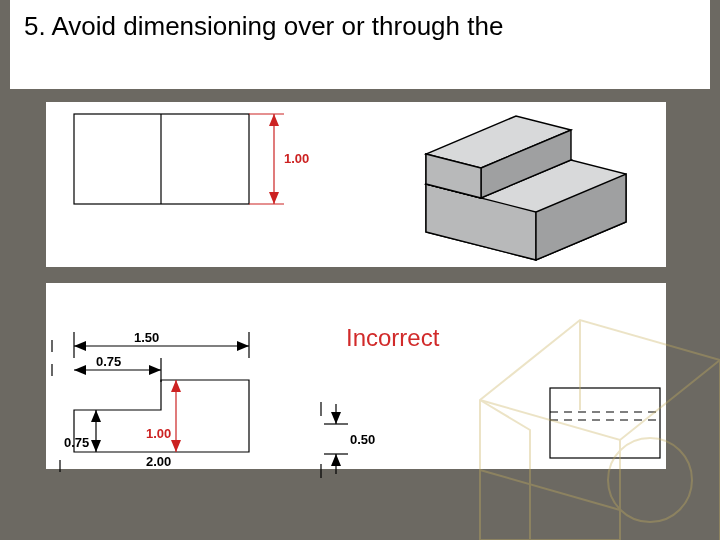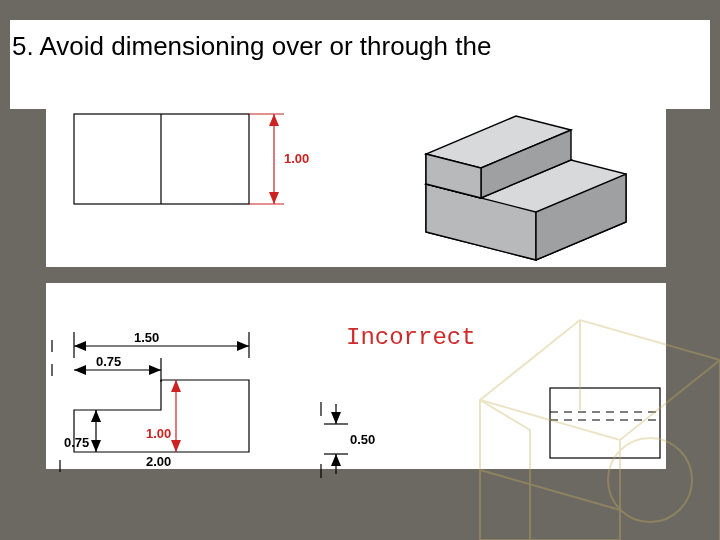--- a/index.html
+++ b/index.html
@@ -1,34 +1,34 @@
 <!DOCTYPE html>
 <html><head>
 <meta charset="utf-8">
 <style>
   html,body{margin:0;padding:0}
   body{width:720px;height:540px;background:#6c6962;font-family:Arial,Helvetica,sans-serif;position:relative;overflow:hidden}
-  .heading-box{position:absolute;left:10px;top:20px;right:10px;background:#ffffff;padding:10px 14px 14px 2px}
+  .heading-box{position:absolute;left:10px;top:0;right:10px;background:#ffffff;padding:10px 14px 14px 14px}
   .heading-box p{margin:0;font-size:26px;color:#000;line-height:1.25}
   .diagram-box{position:absolute;left:46px;top:102px;width:620px;height:367px;background:#ffffff}
   
   .wire{position:absolute;right:0;bottom:0;width:300px;height:260px;pointer-events:none;opacity:.35}
 
   .svg-wrap{position:absolute;left:0;top:0}
   .dim-text{font-family:Arial,Helvetica,sans-serif;font-size:13px;font-weight:bold;fill:#000}
   .red-dim{fill:#cc2222}
   .thin{stroke:#000;stroke-width:1.2;fill:none}
   .red-line{stroke:#cc2222;stroke-width:1.2;fill:none}
   .arrow{fill:#000}
   .arrow-red{fill:#cc2222}
   .shape-face{fill:#b8b9ba;stroke:#000;stroke-width:1.4}
   .shape-top{fill:#d8d9da;stroke:#000;stroke-width:1.4}
   .shape-side{fill:#9fa0a1;stroke:#000;stroke-width:1.4}
   .gap{position:absolute;background:#6c6962}
-  .incorrect{position:absolute;left:300px;top:222px;font-size:24px;color:#d12a2a;font-family:Liberation Mono, monospace}
+  .incorrect{position:absolute;left:300px;top:222px;font-size:24px;color:#d12a2a;font-family:Liberation Sans, sans-serif}
 </style>
 </head>
 <body>
 
 <div class="heading-box">
   <p>
     <span>5. Avoid dimensioning over or through the</span><br>
     &nbsp;&nbsp;&nbsp;&nbsp;
   </p>
 </div>

